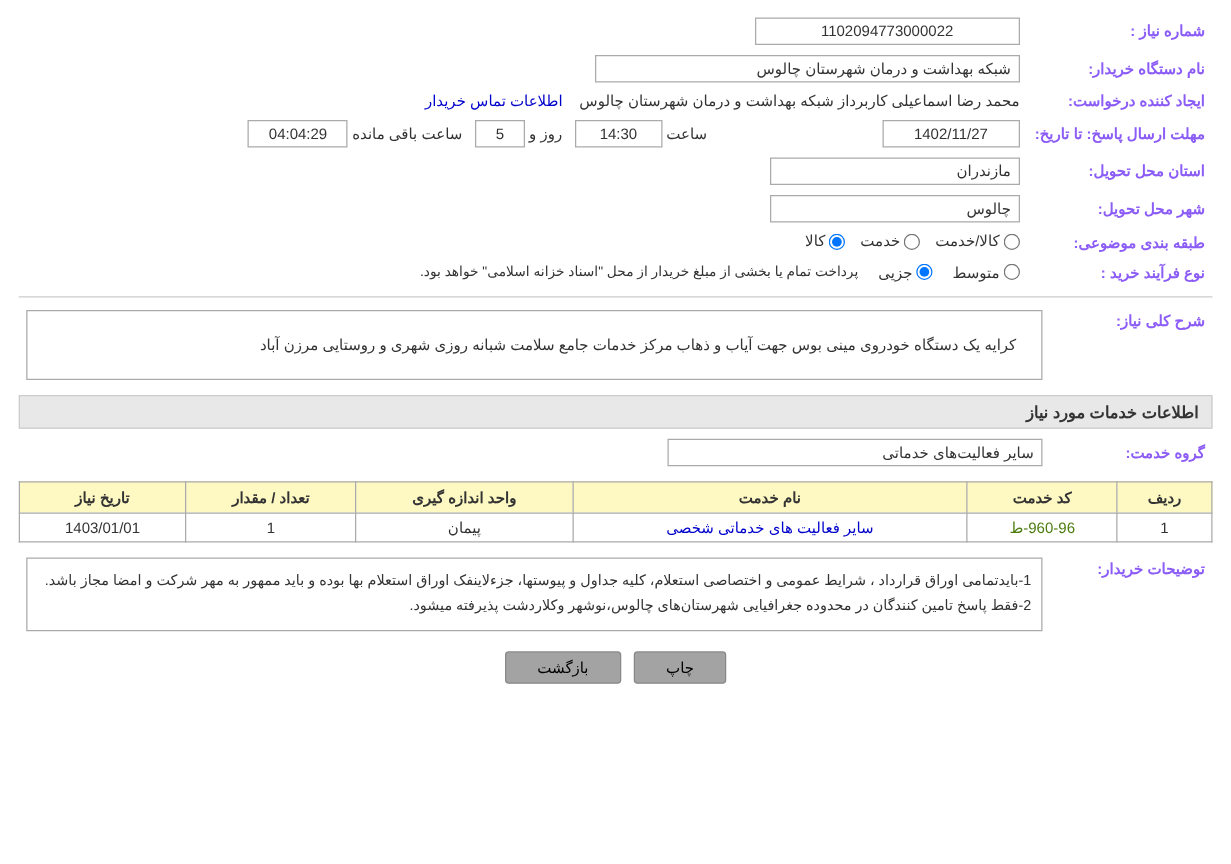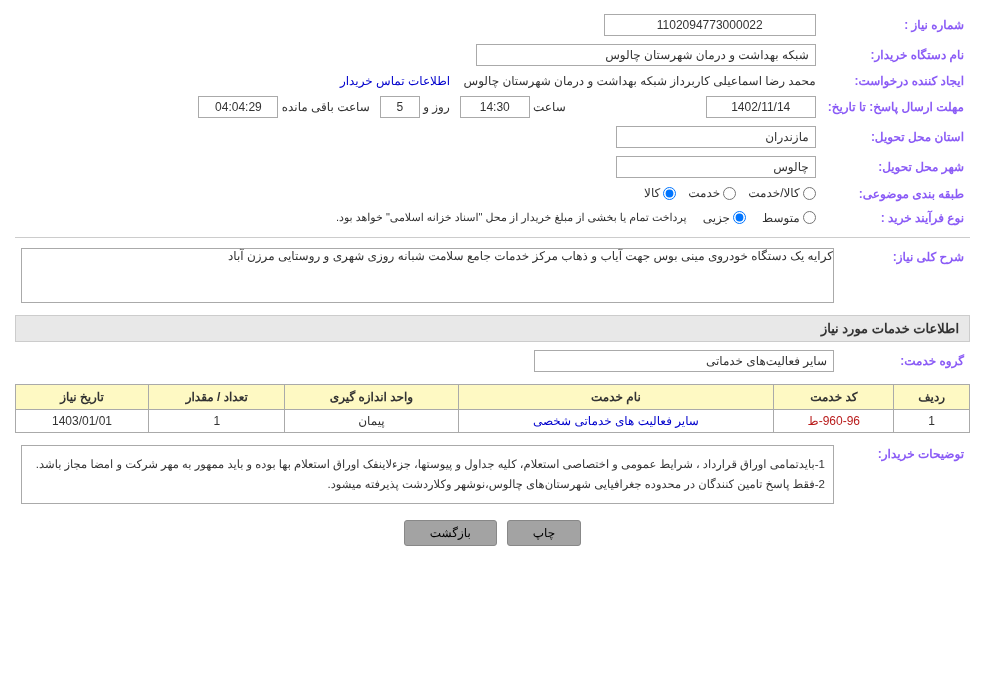--- a/index.html
+++ b/index.html
@@ -71,21 +71,21 @@
       display: flex;
       align-items: center;
       gap: 3px;
     }
     .process-note {
       color: #333;
       font-size: 11px;
     }
     .description-box {
       border: 1px solid #aaa;
-      padding: 0;
+      padding: 20px;
       background: #fff;
       width: 100%;
       min-height: 55px;
       text-align: right;
     }
     .service-table {
       width: 100%;
       border-collapse: collapse;
       margin: 8px 0;
     }
@@ -166,21 +166,21 @@
         <td colspan="3">
           <span>محمد رضا اسماعیلی  کاربرداز شبکه بهداشت و درمان شهرستان چالوس</span>
           &nbsp;&nbsp;
           <a class="blue-link" href="#">اطلاعات تماس خریدار</a>
         </td>
       </tr>
 
       <tr>
         <td class="label-cell">مهلت ارسال پاسخ: تا تاریخ:</td>
         <td>
-          <div class="input-box" style="width:110px; text-align:center;">1402/11/14</div>
+          <div class="input-box" style="width:110px; text-align:center;">1402/11/27</div>
         </td>
         <td style="text-align:right; white-space:nowrap;">
           <span>ساعت</span>
           <div class="input-box" style="width:70px; text-align:center; display:inline-block;">14:30</div>
           &nbsp;
           <span>روز و</span>
           <div class="input-box" style="width:40px; text-align:center; display:inline-block;">5</div>
           &nbsp;
           <span>ساعت باقی مانده</span>
           <div class="input-box" style="width:80px; text-align:center; display:inline-block;">04:04:29</div>
@@ -278,21 +278,21 @@
             <th>کد خدمت</th>
             <th>نام خدمت</th>
             <th>واحد اندازه گیری</th>
             <th>تعداد / مقدار</th>
             <th>تاریخ نیاز</th>
           </tr>
       </thead>
       <tbody id="service-tbody">
       <tr>
             <td>1</td>
-            <td style="color: #b91c1c;">960-96-ط</td>
+            <td style="color: #4d7c0f;">960-96-ط</td>
             <td style="color: rgb(0, 0, 204);">سایر فعالیت های خدماتی شخصی</td>
             <td>پیمان</td>
             <td>1</td>
             <td>1403/01/01</td>
           </tr>
         </tbody>
     </table>
 
     <table class="form-table">
       <tbody>

